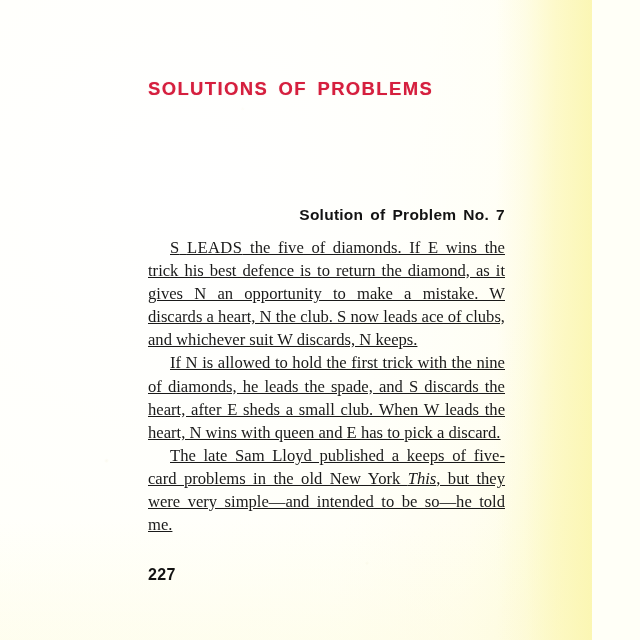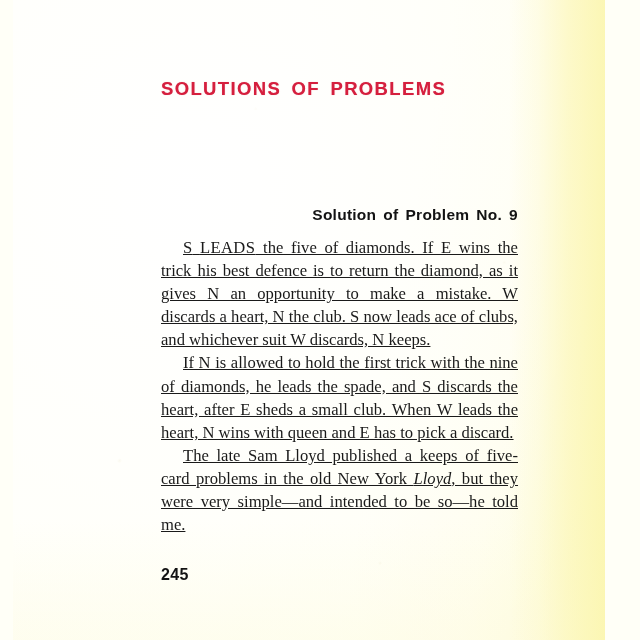--- a/index.html
+++ b/index.html
@@ -15,21 +15,20 @@
   }
 
   #page {
     position: relative;
     width: 592px;
     height: 640px;
     background:
       radial-gradient(ellipse 140% 120% at 30% 30%, rgba(255,255,255,0.95) 0%, rgba(255,255,250,0.6) 45%, rgba(255,255,240,0.0) 75%),
       linear-gradient(100deg, #fffffc 0%, #fffffb 42%, #fffff6 62%, #fffdea 80%, #fdfbd8 92%, #fcf9cf 100%);
     overflow: hidden;
-    margin-left: 13px;
   }
 
   
   #page::after {
     content: "";
     position: absolute;
     top: 0;
     right: 0;
     width: 96px;
     height: 100%;
@@ -144,32 +143,32 @@
 </style>
 </head>
 <body>
 
 <div id="page">
 
   <div class="content">
 
     <div class="chapter-title">SOLUTIONS OF PROBLEMS</div>
 
-    <div class="solution-heading">Solution of Problem No. 9</div>
+    <div class="solution-heading">Solution of Problem No. 7</div>
 
     <div class="body-text">
 
       <p><span>S</span> <span class="smallcaps">LEADS</span><span> the five of diamonds. If E wins the trick his best defence is to return the diamond, as it gives N an opportunity to make a mistake. W discards a heart, N the club. S now leads ace of clubs, and whichever suit W discards, N keeps.</span></p>
 
       <p>If N is allowed to hold the first trick with the nine of diamonds, he leads the spade, and S discards the heart, after E sheds a small club. When W leads the heart, N wins with queen and E has to pick a discard.</p>
 
-      <p><span>The late Sam Lloyd published a keeps of five-card problems in the old New York </span><em class="title-italic">Lloyd</em><span>, but they were very simple—and intended to be so—he told me.</span></p>
+      <p><span>The late Sam Lloyd published a keeps of five-card problems in the old New York </span><em class="title-italic">This</em><span>, but they were very simple—and intended to be so—he told me.</span></p>
 
 
     </div>
 
-    <div class="folio">245</div>
+    <div class="folio">227</div>
 
   </div>
 
   <div class="grain"></div>
 
 </div>
 
 </body></html>

